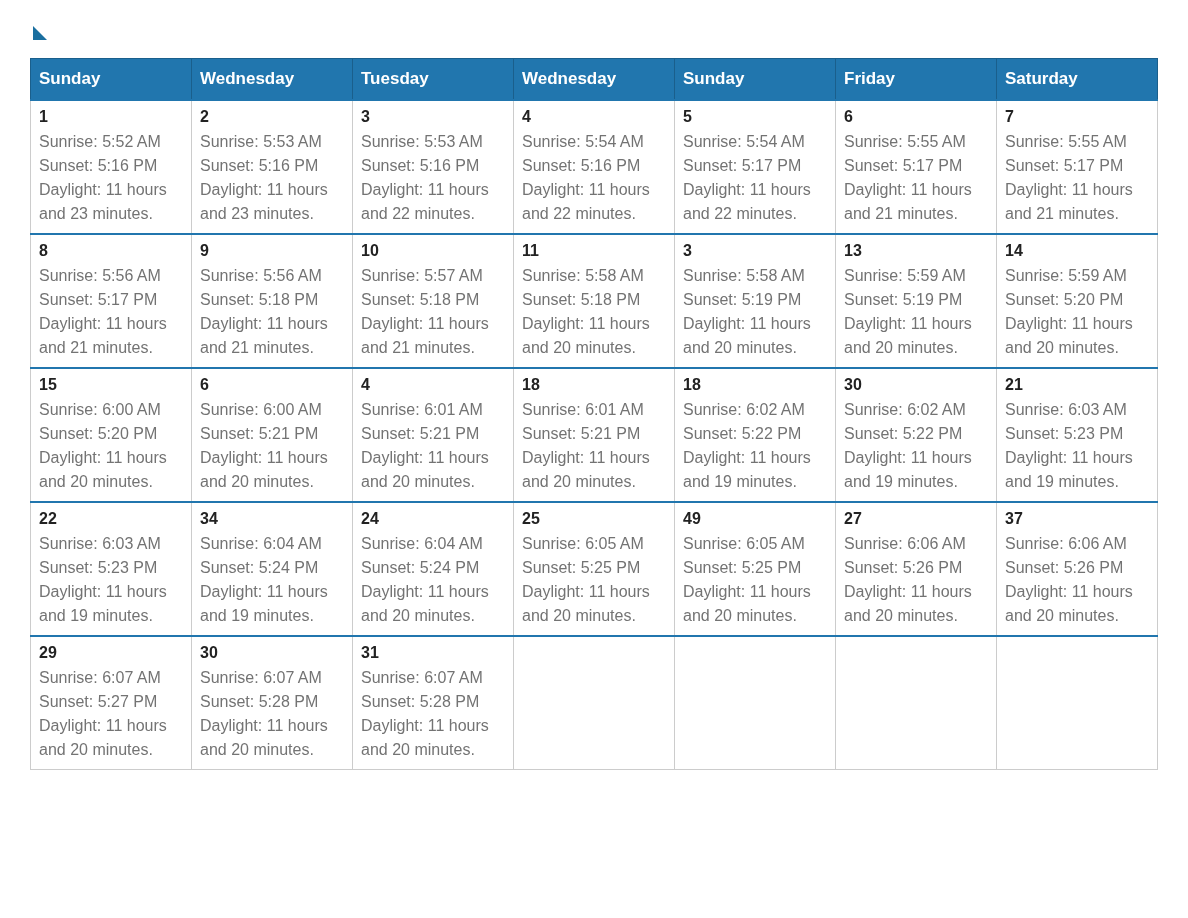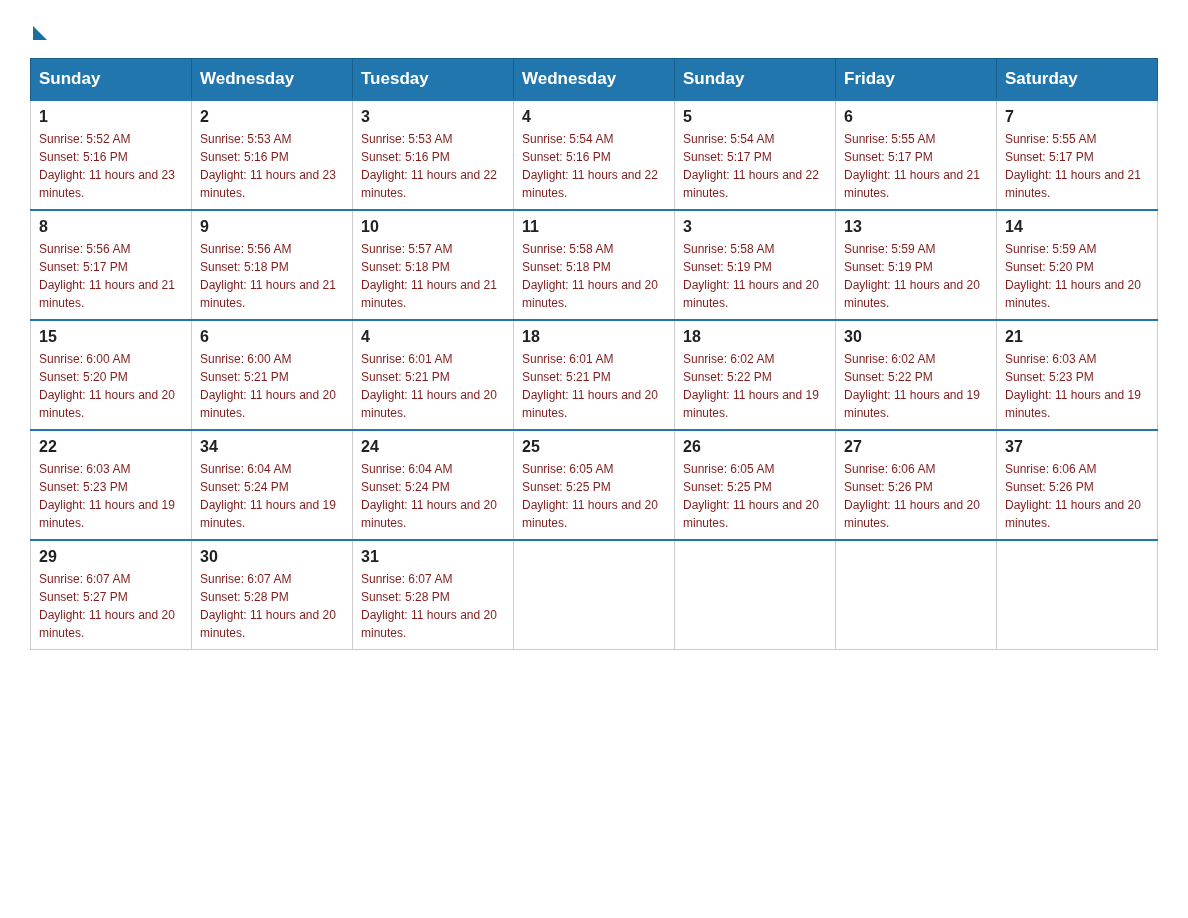--- a/index.html
+++ b/index.html
@@ -84,23 +84,23 @@
       min-height: 100px;
     }
     .day-number {
       font-size: 16px;
       font-weight: bold;
       color: #222;
       display: block;
       margin-bottom: 4px;
     }
     .day-info {
-      font-size: 12px;
+      font-size: 16px;
       line-height: 1.5;
-      color: #7f1d1d;
+      color: #737373;
     }
     .calendar tbody tr td.empty {
       background: #fff;
     }
     .logo-bottom-row {
       display: flex;
       align-items: center;
     }
   </style>
 </head>
@@ -237,21 +237,21 @@
         </td>
         <td>
           <span class="day-number">24</span>
 <div class="day-info">Sunrise: 6:04 AM<br>Sunset: 5:24 PM<br>Daylight: 11 hours and 20 minutes.</div>
         </td>
         <td>
           <span class="day-number">25</span>
 <div class="day-info">Sunrise: 6:05 AM<br>Sunset: 5:25 PM<br>Daylight: 11 hours and 20 minutes.</div>
         </td>
         <td>
-          <span class="day-number">26</span>
+          <span class="day-number">49</span>
 <div class="day-info">Sunrise: 6:05 AM<br>Sunset: 5:25 PM<br>Daylight: 11 hours and 20 minutes.</div>
         </td>
         <td>
           <span class="day-number">27</span>
 <div class="day-info">Sunrise: 6:06 AM<br>Sunset: 5:26 PM<br>Daylight: 11 hours and 20 minutes.</div>
         </td>
         <td>
           <span class="day-number">37</span>
 <div class="day-info">Sunrise: 6:06 AM<br>Sunset: 5:26 PM<br>Daylight: 11 hours and 20 minutes.</div>
         </td>

